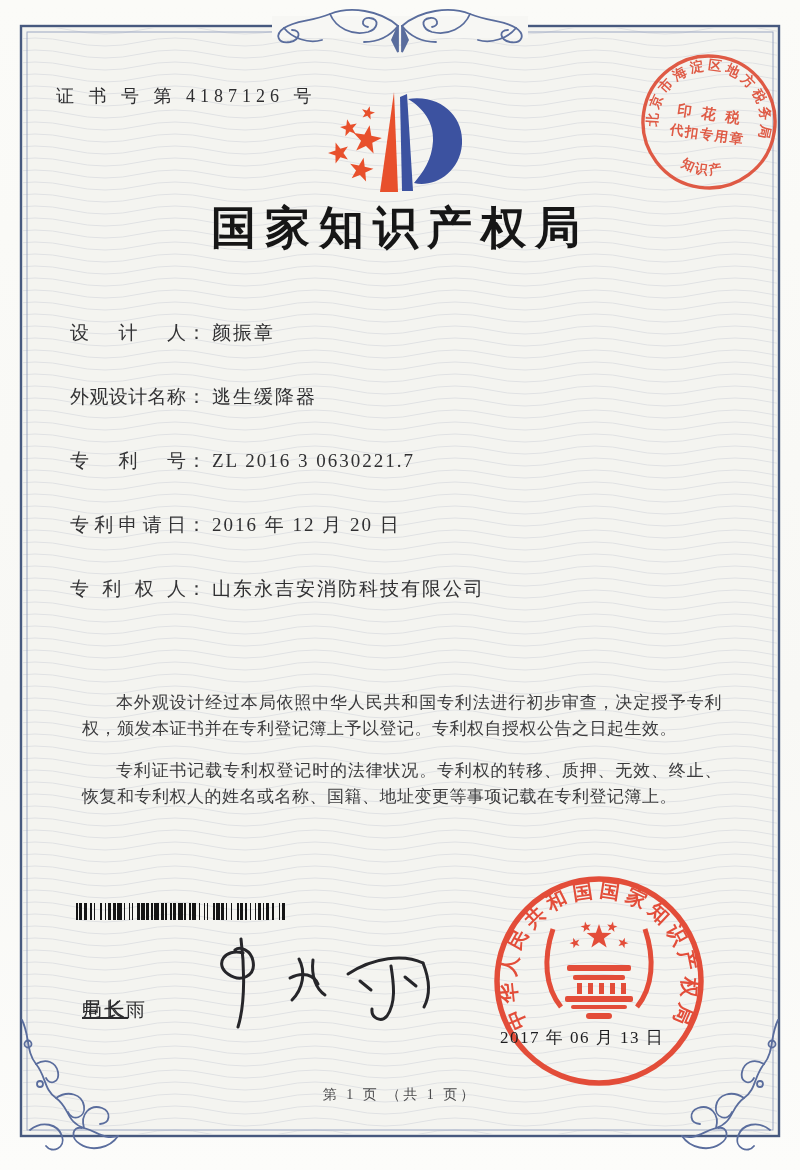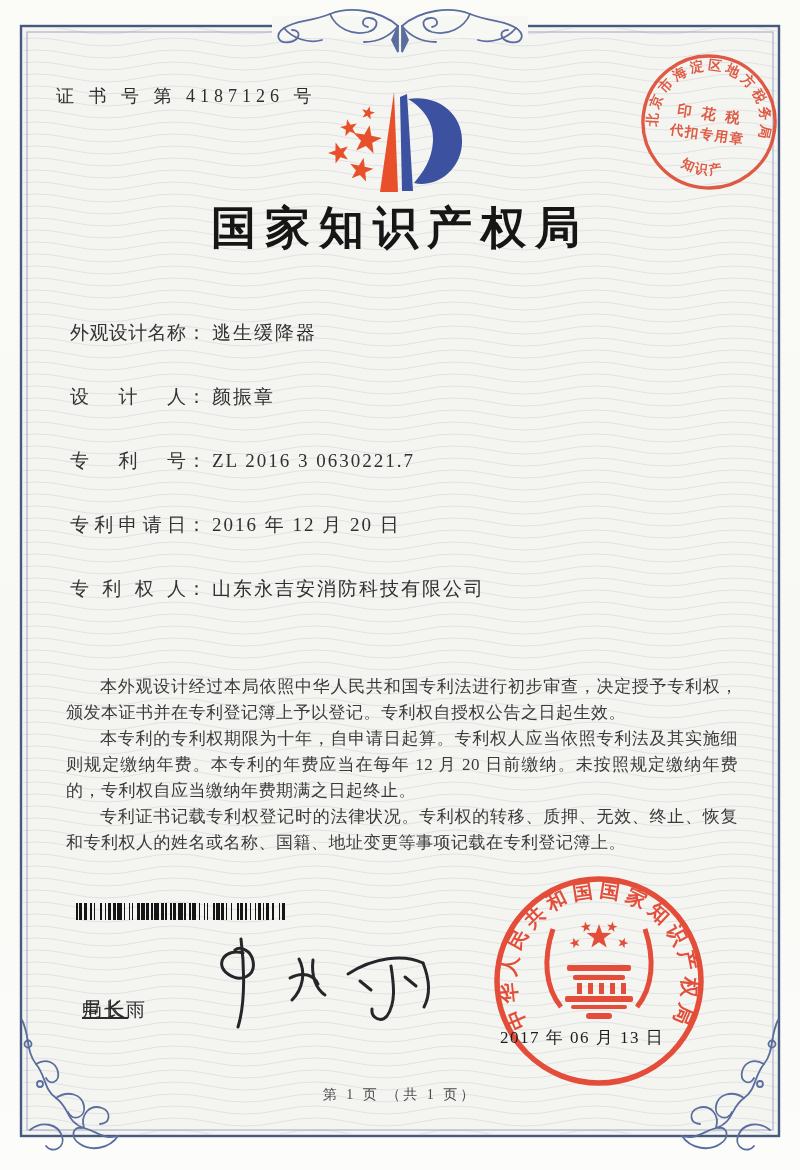--- a/index.html
+++ b/index.html
@@ -24,21 +24,21 @@
   .field-label{
     display:inline-block;width:116px;vertical-align:top;
     text-align:justify;text-align-last:justify;color:#333335;
   }
   .field-colon{display:inline-block;margin:0 6px 0 1px;color:#333335;}
   .field-value{letter-spacing:2px;color:#303032;}
   .paragraphs{
     left:66px;top:674px;width:672px;font-size:17px;line-height:26px;
     color:#3b3b3d;text-align:justify;letter-spacing:0.5px;
   }
-  .paragraphs p{margin:0;text-indent:2em;}
+  .paragraphs p{margin:16px;text-indent:2em;}
   .barcode{
     left:76px;top:903px;width:222px;height:17px;overflow:hidden;
     white-space:nowrap;font-size:0;
   }
   .barcode span{display:inline-block;height:17px;}
   .sign-title{left:82px;top:996px;font-size:20px;color:#2c2c2e;letter-spacing:3px;text-decoration:underline;}
   .sign-name{left:82px;top:997px;font-size:19px;color:#2c2c2e;letter-spacing:3px;}
   .signature{left:195px;top:933px;}
   .seal{left:491px;top:873px;opacity:0.93;}
   .tax-stamp{left:633px;top:46px;opacity:0.9;}
@@ -141,39 +141,38 @@
       </text>
       <text x="76" y="73" text-anchor="middle" font-size="14.5" font-weight="bold" fill="#dd4a33" letter-spacing="3" font-family="'Liberation Serif', serif">印 花 税</text>
       <text x="76" y="93" text-anchor="middle" font-size="13.5" font-weight="bold" fill="#dd4a33" letter-spacing="1.5" font-family="'Liberation Serif', serif">代扣专用章</text>
     </g>
   </svg>
 
   <div class="abs title">国家知识产权局</div>
 
   <div class="abs fields">
     <div class="field-row">
+      <span class="field-label">设计人</span><span class="field-colon">：</span><span class="field-value">颜振章</span>
+    </div>
+    <div class="field-row">
       <span class="field-label">外观设计名称</span><span class="field-colon">：</span><span class="field-value">逃生缓降器</span>
-    </div>
-    <div class="field-row">
-      <span class="field-label">设计人</span><span class="field-colon">：</span><span class="field-value">颜振章</span>
     </div>
     <div class="field-row">
       <span class="field-label">专利号</span><span class="field-colon">：</span><span class="field-value">ZL 2016 3 0630221.7</span>
     </div>
     <div class="field-row">
       <span class="field-label">专利申请日</span><span class="field-colon">：</span><span class="field-value">2016 年 12 月 20 日</span>
     </div>
     <div class="field-row">
       <span class="field-label">专利权人</span><span class="field-colon">：</span><span class="field-value">山东永吉安消防科技有限公司</span>
     </div>
   </div>
 
   <div class="abs paragraphs">
     <p>本外观设计经过本局依照中华人民共和国专利法进行初步审查，决定授予专利权，颁发本证书并在专利登记簿上予以登记。专利权自授权公告之日起生效。</p>
-    <p>本专利的专利权期限为十年，自申请日起算。专利权人应当依照专利法及其实施细则规定缴纳年费。本专利的年费应当在每年 12 月 20 日前缴纳。未按照规定缴纳年费的，专利权自应当缴纳年费期满之日起终止。</p>
     <p>专利证书记载专利权登记时的法律状况。专利权的转移、质押、无效、终止、恢复和专利权人的姓名或名称、国籍、地址变更等事项记载在专利登记簿上。</p>
   </div>
 
   <div class="abs barcode" id="barcode"><span style="width: 1.6px; background: rgb(21, 21, 21);"></span><span style="width: 1.6px; background: transparent;"></span><span style="width: 3.2px; background: rgb(21, 21, 21);"></span><span style="width: 1.6px; background: transparent;"></span><span style="width: 3.2px; background: rgb(21, 21, 21);"></span><span style="width: 3.2px; background: transparent;"></span><span style="width: 1.6px; background: rgb(21, 21, 21);"></span><span style="width: 1.6px; background: transparent;"></span><span style="width: 1.6px; background: rgb(21, 21, 21);"></span><span style="width: 4.8px; background: transparent;"></span><span style="width: 1.6px; background: rgb(21, 21, 21);"></span><span style="width: 3.2px; background: transparent;"></span><span style="width: 1.6px; background: rgb(21, 21, 21);"></span><span style="width: 1.6px; background: transparent;"></span><span style="width: 3.2px; background: rgb(21, 21, 21);"></span><span style="width: 1.6px; background: transparent;"></span><span style="width: 3.2px; background: rgb(21, 21, 21);"></span><span style="width: 1.6px; background: transparent;"></span><span style="width: 4.8px; background: rgb(21, 21, 21);"></span><span style="width: 1.6px; background: transparent;"></span><span style="width: 1.6px; background: rgb(21, 21, 21);"></span><span style="width: 3.2px; background: transparent;"></span><span style="width: 1.6px; background: rgb(21, 21, 21);"></span><span style="width: 1.6px; background: transparent;"></span><span style="width: 1.6px; background: rgb(21, 21, 21);"></span><span style="width: 3.2px; background: transparent;"></span><span style="width: 3.2px; background: rgb(21, 21, 21);"></span><span style="width: 1.6px; background: transparent;"></span><span style="width: 3.2px; background: rgb(21, 21, 21);"></span><span style="width: 1.6px; background: transparent;"></span><span style="width: 3.2px; background: rgb(21, 21, 21);"></span><span style="width: 1.6px; background: transparent;"></span><span style="width: 1.6px; background: rgb(21, 21, 21);"></span><span style="width: 1.6px; background: transparent;"></span><span style="width: 4.8px; background: rgb(21, 21, 21);"></span><span style="width: 1.6px; background: transparent;"></span><span style="width: 3.2px; background: rgb(21, 21, 21);"></span><span style="width: 1.6px; background: transparent;"></span><span style="width: 1.6px; background: rgb(21, 21, 21);"></span><span style="width: 3.2px; background: transparent;"></span><span style="width: 1.6px; background: rgb(21, 21, 21);"></span><span style="width: 1.6px; background: transparent;"></span><span style="width: 3.2px; background: rgb(21, 21, 21);"></span><span style="width: 1.6px; background: transparent;"></span><span style="width: 4.8px; background: rgb(21, 21, 21);"></span><span style="width: 1.6px; background: transparent;"></span><span style="width: 1.6px; background: rgb(21, 21, 21);"></span><span style="width: 3.2px; background: transparent;"></span><span style="width: 1.6px; background: rgb(21, 21, 21);"></span><span style="width: 1.6px; background: transparent;"></span><span style="width: 3.2px; background: rgb(21, 21, 21);"></span><span style="width: 3.2px; background: transparent;"></span><span style="width: 1.6px; background: rgb(21, 21, 21);"></span><span style="width: 3.2px; background: transparent;"></span><span style="width: 1.6px; background: rgb(21, 21, 21);"></span><span style="width: 1.6px; background: transparent;"></span><span style="width: 1.6px; background: rgb(21, 21, 21);"></span><span style="width: 4.8px; background: transparent;"></span><span style="width: 1.6px; background: rgb(21, 21, 21);"></span><span style="width: 1.6px; background: transparent;"></span><span style="width: 3.2px; background: rgb(21, 21, 21);"></span><span style="width: 1.6px; background: transparent;"></span><span style="width: 3.2px; background: rgb(21, 21, 21);"></span><span style="width: 1.6px; background: transparent;"></span><span style="width: 1.6px; background: rgb(21, 21, 21);"></span><span style="width: 3.2px; background: transparent;"></span><span style="width: 1.6px; background: rgb(21, 21, 21);"></span><span style="width: 4.8px; background: transparent;"></span><span style="width: 1.6px; background: rgb(21, 21, 21);"></span><span style="width: 1.6px; background: transparent;"></span><span style="width: 3.2px; background: rgb(21, 21, 21);"></span><span style="width: 1.6px; background: transparent;"></span><span style="width: 1.6px; background: rgb(21, 21, 21);"></span><span style="width: 3.2px; background: transparent;"></span><span style="width: 1.6px; background: rgb(21, 21, 21);"></span><span style="width: 3.2px; background: transparent;"></span><span style="width: 1.6px; background: rgb(21, 21, 21);"></span><span style="width: 1.6px; background: transparent;"></span><span style="width: 3.2px; background: rgb(21, 21, 21);"></span><span style="width: 1.6px; background: transparent;"></span><span style="width: 1.6px; background: rgb(21, 21, 21);"></span><span style="width: 1.6px; background: transparent;"></span><span style="width: 3.2px; background: rgb(21, 21, 21);"></span><span style="width: 3.2px; background: transparent;"></span><span style="width: 1.6px; background: rgb(21, 21, 21);"></span><span style="width: 4.8px; background: transparent;"></span><span style="width: 1.6px; background: rgb(21, 21, 21);"></span><span style="width: 1.6px; background: transparent;"></span><span style="width: 3.2px; background: rgb(21, 21, 21);"></span><span style="width: 1.6px; background: transparent;"></span></div>
 
   <div class="abs sign-title">局长</div>
   <div class="abs sign-name">申长雨</div>
 
   <svg class="abs signature" width="250" height="105" viewBox="0 0 250 105">
     <g fill="none" stroke="#26262a" stroke-width="3" stroke-linecap="round" stroke-linejoin="round">

